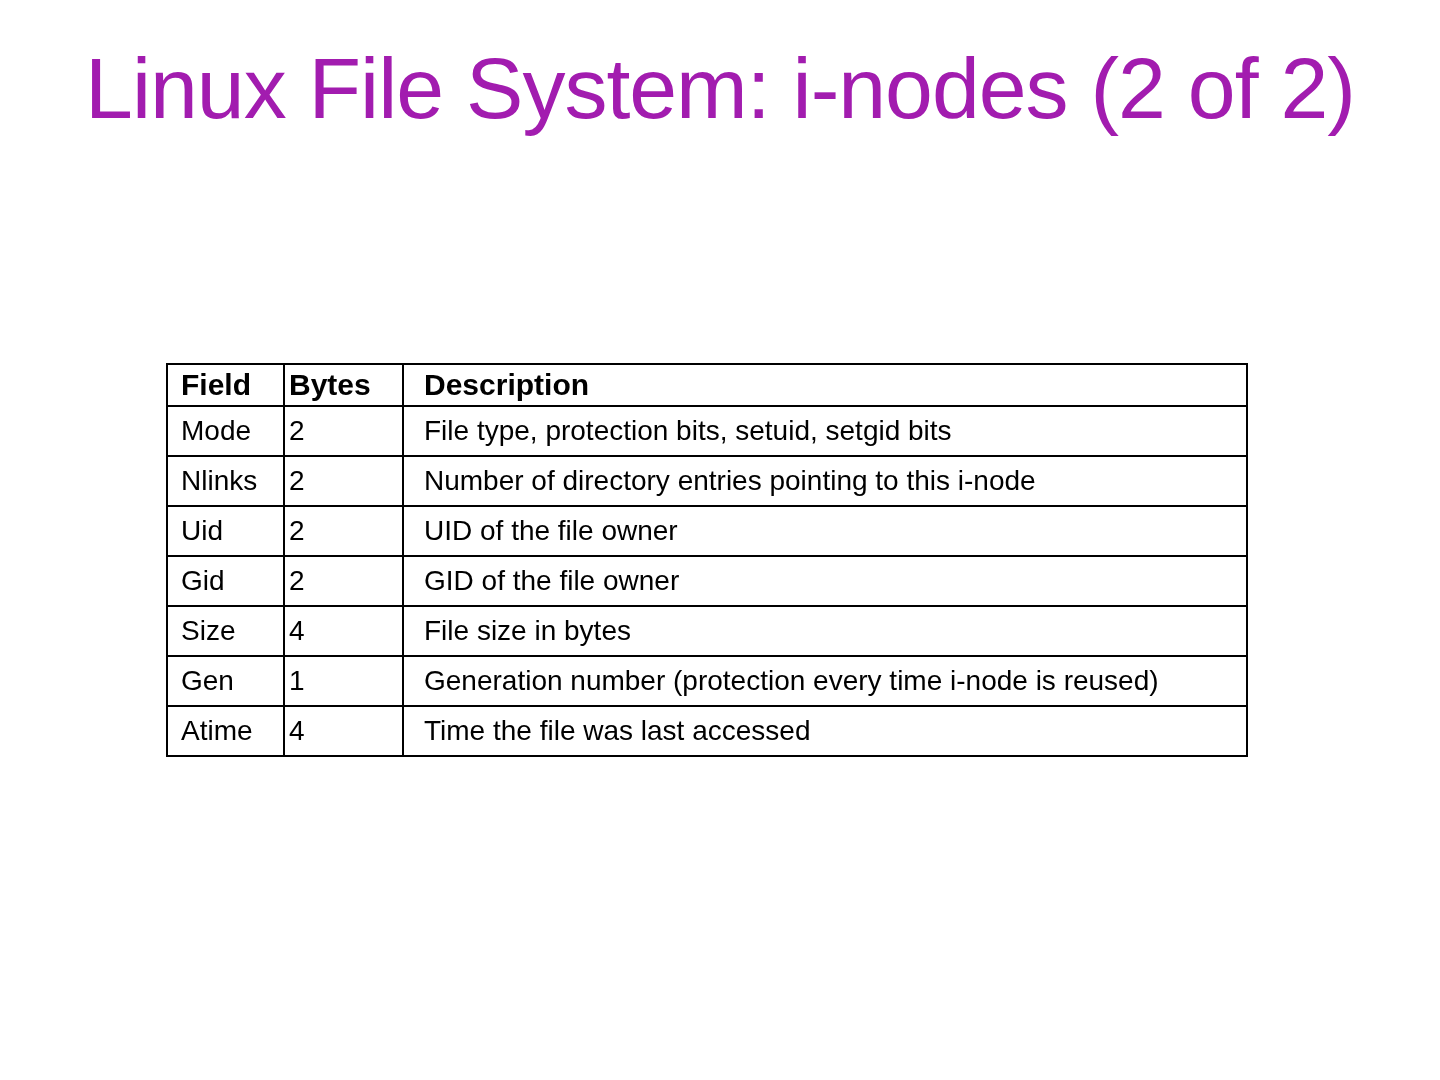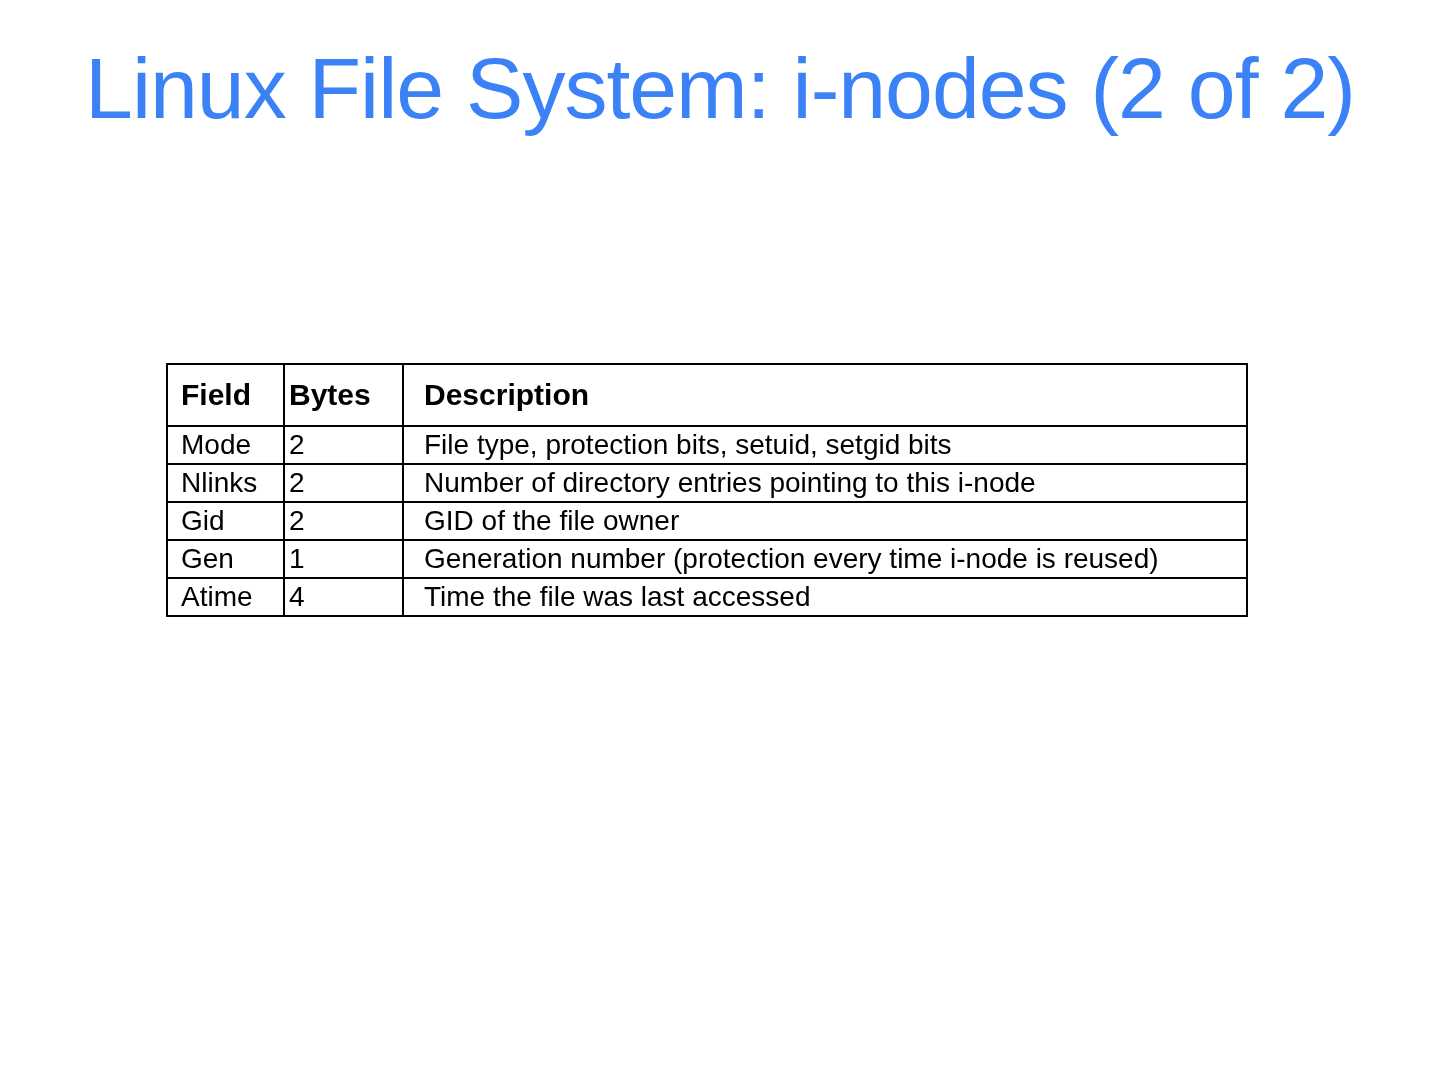--- a/index.html
+++ b/index.html
@@ -19,21 +19,21 @@
     position: relative;
   }
   .slide-title {
     margin: 30px auto 0 auto;
     max-width: 1280px;
     text-align: center;
     font-size: 86px;
     font-weight: 400;
     line-height: 1.37;
     letter-spacing: -1px;
-    color: #3b82f6;
+    color: #a21caf;
   }
   .inode-table {
     position: absolute;
     left: 166px;
     top: 333px;
     width: 1080px;
     border-collapse: collapse;
     table-layout: fixed;
     background: #ffffff;
   }
@@ -43,28 +43,28 @@
   .inode-table th, .inode-table td {
     border: 2px solid #000000;
     vertical-align: middle;
     white-space: nowrap;
     overflow: hidden;
   }
   .inode-table th {
     font-size: 30px;
     font-weight: 700;
     line-height: 34px;
-    padding: 13px 4px;
+    padding: 3px 4px;
     text-align: left;
   }
   .inode-table td {
     font-size: 28px;
     font-weight: 400;
     line-height: 34px;
-    padding: 1px 4px;
+    padding: 7px 4px;
     text-align: left;
   }
   .inode-table th.cell-field, .inode-table td.cell-field { padding-left: 13px; }
   .inode-table th.cell-bytes, .inode-table td.cell-bytes { text-align: left; }
   .inode-table th.cell-desc,  .inode-table td.cell-desc  { padding-left: 20px; }
 </style>
 </head>
 <body>
 
 <div class="slide">
@@ -89,23 +89,33 @@
       <td class="cell-field">Mode</td>
       <td class="cell-bytes">2</td>
       <td class="cell-desc">File type, protection bits, setuid, setgid bits</td>
     </tr>
         <tr>
       <td class="cell-field">Nlinks</td>
       <td class="cell-bytes">2</td>
       <td class="cell-desc">Number of directory entries pointing to this i-node</td>
     </tr>
         <tr>
+      <td class="cell-field">Uid</td>
+      <td class="cell-bytes">2</td>
+      <td class="cell-desc">UID of the file owner</td>
+    </tr>
+        <tr>
       <td class="cell-field">Gid</td>
       <td class="cell-bytes">2</td>
       <td class="cell-desc">GID of the file owner</td>
+    </tr>
+        <tr>
+      <td class="cell-field">Size</td>
+      <td class="cell-bytes">4</td>
+      <td class="cell-desc">File size in bytes</td>
     </tr>
         <tr>
       <td class="cell-field">Gen</td>
       <td class="cell-bytes">1</td>
       <td class="cell-desc">Generation number (protection every time i-node is reused)</td>
     </tr>
         <tr>
       <td class="cell-field">Atime</td>
       <td class="cell-bytes">4</td>
       <td class="cell-desc">Time the file was last accessed</td>

